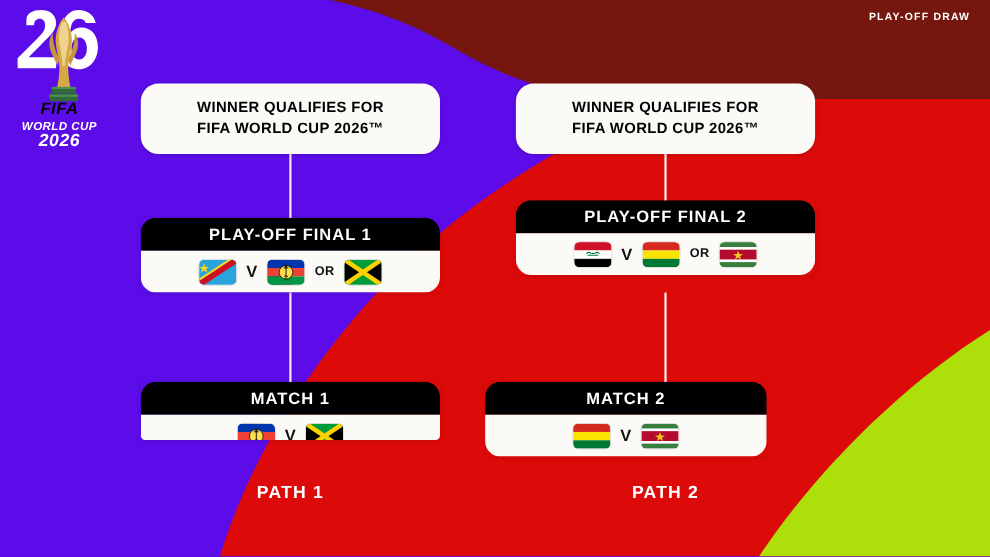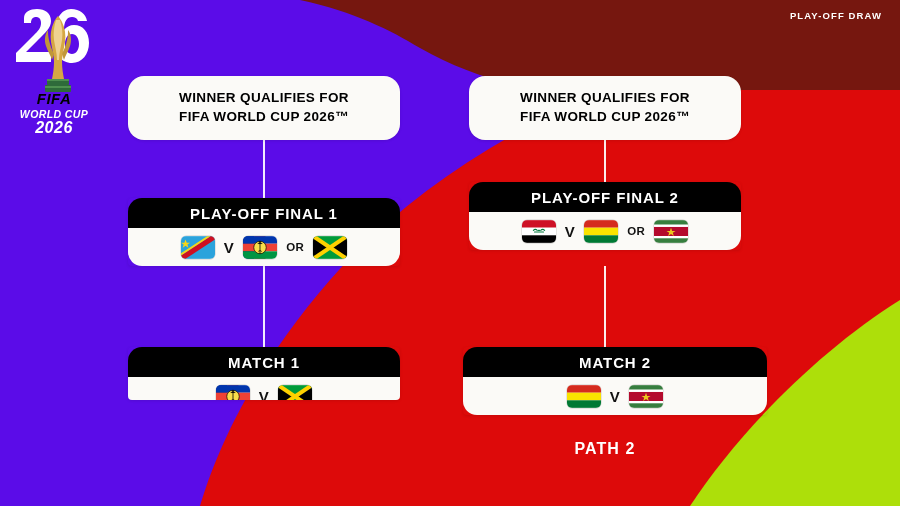--- a/index.html
+++ b/index.html
@@ -208,20 +208,21 @@
             <rect width="60" height="40" fill="#009B3A"></rect>
             <path d="M0,0 L27,20 L0,40 Z" fill="#000"></path>
             <path d="M60,0 L33,20 L60,40 Z" fill="#000"></path>
             <path d="M0,0 L7,0 L60,36 L60,40 L53,40 L0,4 Z" fill="#FED100"></path>
             <path d="M60,0 L53,0 L0,36 L0,40 L7,40 L60,4 Z" fill="#FED100"></path>
           </svg>
       </span>
     </div>
   </div>
 
+  <div class="path-label" style="left:128px; top:440px; width:272px;">PATH 1</div>
 
   <div class="qual-card" style="left:469px; top:76px; width:272px; height:64px;">
     <div class="txt">
       <div>WINNER QUALIFIES FOR</div>
       <div>FIFA WORLD CUP 2026™</div>
     </div>
   </div>
 
   <div class="match-card" style="left:469px; top:182px; width:272px; height:68px;">
     <div class="mc-head">PLAY-OFF FINAL 2</div>
@@ -249,21 +250,21 @@
             <rect y="8" width="60" height="4" fill="#fff"></rect>
             <rect y="12" width="60" height="16" fill="#B40A2D"></rect>
             <rect y="28" width="60" height="4" fill="#fff"></rect>
             <rect y="32" width="60" height="8" fill="#377E3F"></rect>
             <path d="M30,13.5 L32,19 L38,19 L33.2,22.4 L35,28 L30,24.6 L25,28 L26.8,22.4 L22,19 L28,19 Z" fill="#ECC81D"></path>
           </svg>
       </span>
     </div>
   </div>
 
-  <div class="match-card" style="left:463px; top:347px; width:304px; height:68px;">
+  <div class="match-card" style="left:441px; top:347px; width:256px; height:68px;">
     <div class="mc-head">MATCH 2</div>
     <div class="mc-body">
       <span class="flag">
         <svg viewBox="0 0 60 40">
             <rect width="60" height="13.3" fill="#D52B1E"></rect>
             <rect y="13.3" width="60" height="13.4" fill="#F9E300"></rect>
             <rect y="26.7" width="60" height="13.3" fill="#007934"></rect>
           </svg>
       </span>
       <span class="vs">V</span>

